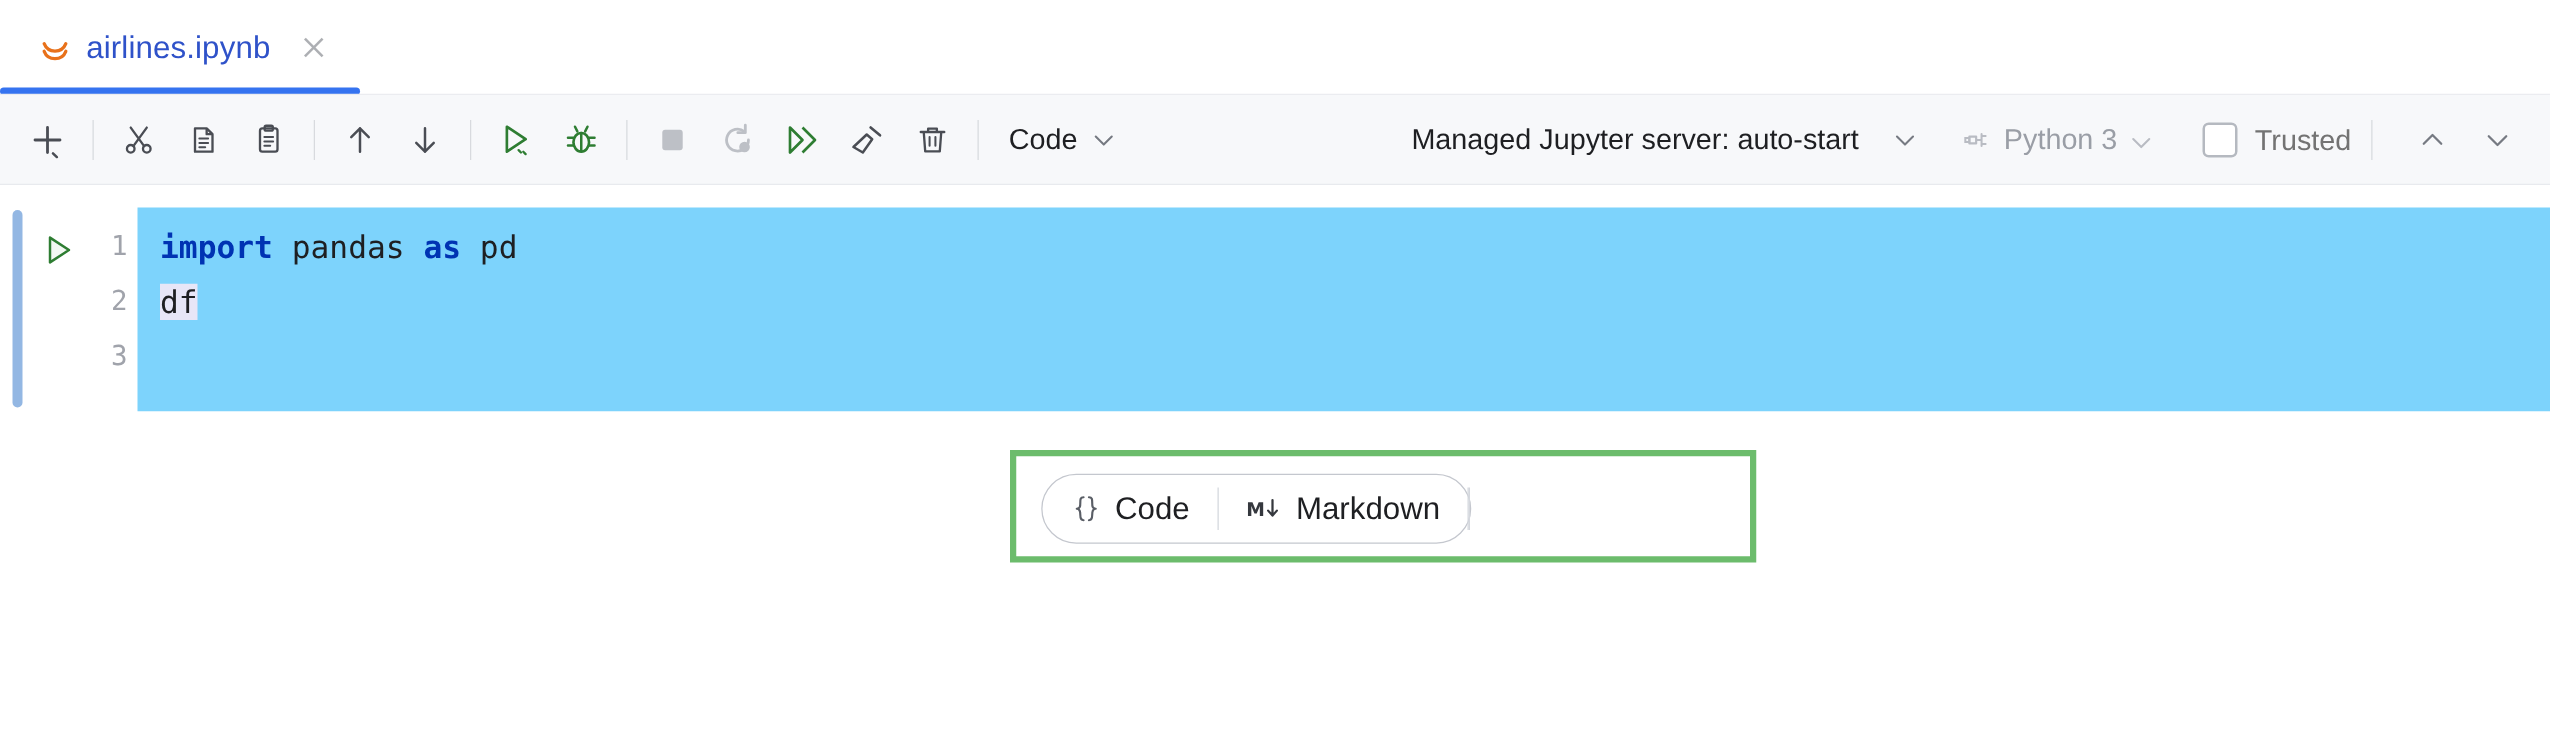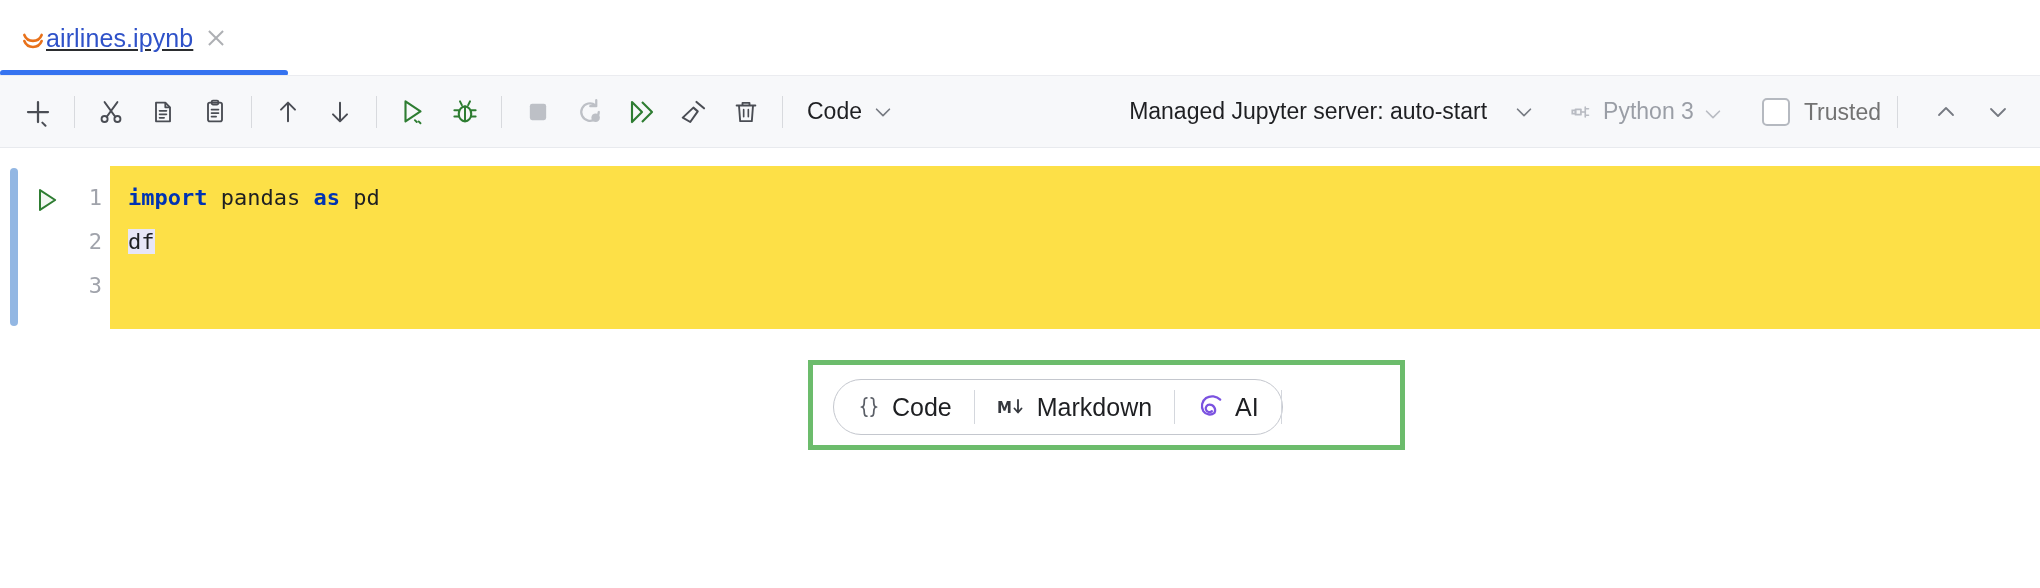--- a/index.html
+++ b/index.html
@@ -18,28 +18,28 @@
   }
 
   
   .tabbar {
     position: relative;
     height: 76px;
     background: #ffffff;
   }
   .tab {
     position: absolute;
-    left: 0;
+    left: 11px;
     top: 0;
     height: 76px;
     display: flex;
     align-items: center;
     padding-left: 20px;
+    gap: 12px;
     box-sizing: border-box;
-    text-decoration: underline;
   }
   .tab-icon {
     width: 26px;
     height: 26px;
     flex: 0 0 auto;
     display: block;
   }
   .tab-title {
     font-size: 25px;
     color: #2f52c9;
@@ -218,23 +218,23 @@
     color: #a0a3ab;
     line-height: 44px;
     padding-top: 10px;
   }
   .cell-code {
     position: absolute;
     left: 110px;
     right: 0;
     top: 0;
     bottom: 0;
-    background: #fde047;
+    background: #7dd3fc;
     font-family: "DejaVu Sans Mono", monospace;
-    font-size: 22px;
+    font-size: 25px;
     line-height: 44px;
     padding: 10px 0 0 18px;
     box-sizing: border-box;
     color: #1e1f22;
     white-space: pre;
   }
   .kw   { color: #0033b3; font-weight: 700; }
   .str  { color: #087d28; }
   .hl-pink { background: #fae7ef; }
   .hl-lav  { background: #e7e6f7; }
@@ -489,24 +489,18 @@
       <div class="addbar-item">
         <svg class="ico" width="30" height="26" viewBox="0 0 30 24">
           <text x="0" y="18" font-family="DejaVu Sans, sans-serif" font-size="15" font-weight="700" fill="#35383e">M</text>
           <path d="M21 5v12M17.5 13.5L21 17.5l3.5-4" fill="none" stroke="#35383e" stroke-width="1.8" stroke-linecap="round" stroke-linejoin="round"></path>
         </svg>
         <span>Markdown</span>
       </div>
 
       <div class="addbar-sep"></div>
 
-      <div class="addbar-item">
-        <svg class="ico" width="28" height="28" viewBox="0 0 24 24">
-          <path d="M12.8 15.6a3.2 3.2 0 1 1-2.1-5.6 4.8 4.8 0 0 1 4.3 7 6.6 6.6 0 0 1-9.6-1.5 8.4 8.4 0 0 1 2.4-11.2 9.8 9.8 0 0 1 12.1 1.4" fill="none" stroke="#7b52e0" stroke-width="1.9" stroke-linecap="round"></path>
-        </svg>
-        <span>AI</span>
-      </div>
 
       <div class="addbar-sep"></div>
 
     </div>
   </div>
 </div>
 
 </body></html>

